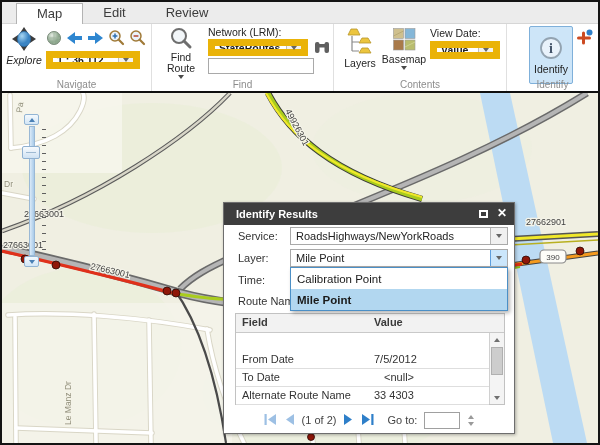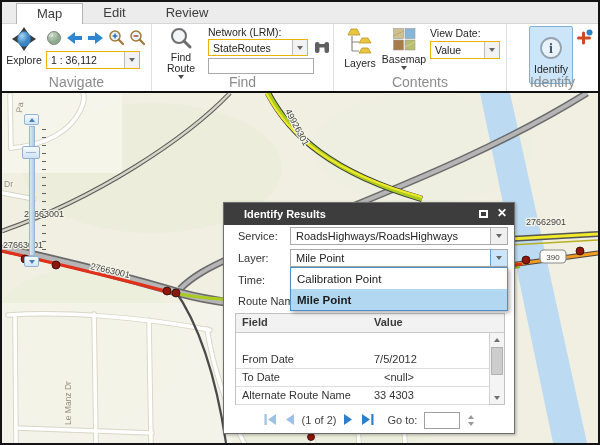--- a/index.html
+++ b/index.html
@@ -7,25 +7,25 @@
   #app{position:relative;width:600px;height:445px;background:#fff;border:2px solid #141414;
        font-family:"Liberation Sans",sans-serif;overflow:hidden;}
   
   #tabstrip{position:absolute;left:0;top:0;width:596px;height:22px;background:#ececec;
             display:flex;align-items:flex-end;padding-left:14px;border-bottom:1px solid #d6d6d6;}
   .tab{height:20px;line-height:19px;padding:0 20px;font-size:13px;color:#3c3c3c;cursor:default;}
   .tab.active{background:#fff;border:1px solid #b3b3b3;border-bottom:none;height:21px;margin-bottom:-1px;}
   #ribbon{position:absolute;left:0;top:22px;width:596px;height:67px;background:#fff;}
   .rgroup{position:absolute;top:0;height:67px;border-right:1px solid #e0e0e0;}
   .rgroup-label{position:absolute;bottom:1px;left:0;width:100%;text-align:center;
-                font-size:14px;color:#8c8c8c;}
+                font-size:10px;color:#8c8c8c;}
   .ribbon-btn{position:absolute;display:flex;flex-direction:column;align-items:center;
               font-size:10.5px;color:#262626;cursor:default;}
   .small-lbl{font-size:10.5px;color:#262626;position:absolute;white-space:nowrap;}
-  .combo{position:absolute;background:#fff;border:1px solid #eab308;font-size:10.5px;color:#222;}
+  .combo{position:absolute;background:#fff;border:7px solid #eab308;font-size:10.5px;color:#222;font-weight:bold;}
   .combo .cval{position:absolute;left:4px;top:0;right:16px;height:100%;display:flex;align-items:center;overflow:hidden;white-space:nowrap;}
   .combo .carrow{position:absolute;right:0;top:0;width:15px;height:100%;background:#f2f2f2;
                  border-left:1px solid #bdbdbd;display:flex;align-items:center;justify-content:center;}
   .tri-down{width:0;height:0;border-left:3.5px solid transparent;border-right:3.5px solid transparent;
             border-top:4px solid #666;}
   .mini-caret{width:0;height:0;border-left:3.5px solid transparent;border-right:3.5px solid transparent;
               border-top:4px solid #4a4a4a;margin-top:1px;}
   .textbox{position:absolute;background:#fff;border:1px solid #a9a9a9;}
   #identify-btn{position:absolute;left:22px;top:2px;width:44px;height:58px;background:#cde5f8;
                 border:1px solid #7fb0da;border-radius:2px;display:flex;flex-direction:column;
@@ -47,21 +47,21 @@
             background:linear-gradient(to right,#dbeaf8,#a9cbe9);border:1px solid #9ab8d5;}
   #zs-handle{position:absolute;left:20px;top:53px;width:18px;height:13px;border:1px solid #8fb0d0;
              border-radius:2px;background:linear-gradient(#f7fafd,#cfe2f3);}
   #zs-handle::after{content:"";position:absolute;left:3px;right:3px;top:5px;border-top:1px solid #9db9d2;}
   #zs-ticks{position:absolute;left:40px;top:36px;width:4px;height:124px;
             background:repeating-linear-gradient(to bottom,#5f5f5f 0 1.5px,transparent 1.5px 8px);}
   
   #dialog{position:absolute;left:221px;top:200px;width:292px;height:232px;background:#fff;
           border:1px solid #6e6e6e;box-shadow:1px 1px 3px rgba(0,0,0,.3);font-size:11px;color:#333;}
   #dlg-title{position:absolute;left:0;top:0;right:0;height:22px;background:#3d3d3d;color:#fff;
-             font-weight:bold;font-size:11px;display:flex;align-items:center;padding-left:20px;}
+             font-weight:bold;font-size:11px;display:flex;align-items:center;padding-left:12px;}
   #dlg-max{position:absolute;right:26px;top:7px;width:9px;height:8px;border:2px solid #fff;}
   #dlg-close{position:absolute;right:7px;top:3px;color:#fff;font-size:12px;font-weight:bold;}
   .dlg-lbl{position:absolute;left:14px;height:18px;display:flex;align-items:center;}
   .dlg-combo{position:absolute;left:66px;width:218px;height:18px;background:#fff;border:1px solid #a9a9a9;}
   .dlg-combo .cval{position:absolute;left:5px;top:0;right:18px;height:100%;display:flex;align-items:center;
                    white-space:nowrap;overflow:hidden;font-size:11px;color:#222;}
   .dlg-combo .carrow{position:absolute;right:0;top:0;width:17px;height:100%;background:#f0f0f0;
                      border-left:1px solid #b5b5b5;display:flex;align-items:center;justify-content:center;}
   .dlg-combo .carrow.hot{background:#cbe6fb;border-left:1px solid #5e9edd;}
   #dropdown-list{position:absolute;left:66px;top:64px;width:218px;background:#fff;
@@ -93,21 +93,21 @@
 
   <div id="tabstrip">
     <div class="tab active">Map</div>
     <div class="tab">Edit</div>
     <div class="tab">Review</div>
   </div>
 
   <div id="ribbon">
 
     <div class="rgroup" style="left:0;width:150px;">
-      <div class="ribbon-btn" style="left:2px;top:2px;width:40px;">
+      <div class="ribbon-btn" style="left:2px;top:2px;width:40px;font-style:italic;">
         <span>
           <svg width="26" height="26" viewBox="0 0 26 26">
             <defs>
                 <radialGradient id="gexp" cx="35%" cy="30%">
                   <stop offset="0%" stop-color="#a8d6f2"></stop>
                   <stop offset="100%" stop-color="#3b85c4"></stop>
                 </radialGradient>
               </defs>
             <polygon points="13,1 17,7 9,7" fill="#3c3c3c"></polygon>
             <polygon points="13,25 17,19 9,19" fill="#3c3c3c"></polygon>
@@ -347,21 +347,21 @@
 
   <div id="dialog">
     <div id="dlg-title">
       <span>Identify Results</span>
       <span id="dlg-max"></span>
       <span id="dlg-close">✕</span>
     </div>
 
     <div class="dlg-lbl" style="top:24px;">Service:</div>
     <div class="dlg-combo" style="top:24px;">
-      <span class="cval">RoadsHighways/RoadsHighways</span>
+      <span class="cval">RoadsHighways/NewYorkRoads</span>
       <span class="carrow">
           <span class="tri-down"></span>
         </span>
     </div>
 
     <div class="dlg-lbl" style="top:46px;">Layer:</div>
     <div class="dlg-combo" style="top:46px;">
       <span class="cval">Mile Point</span>
       <span class="carrow hot">
           <span class="tri-down"></span>

